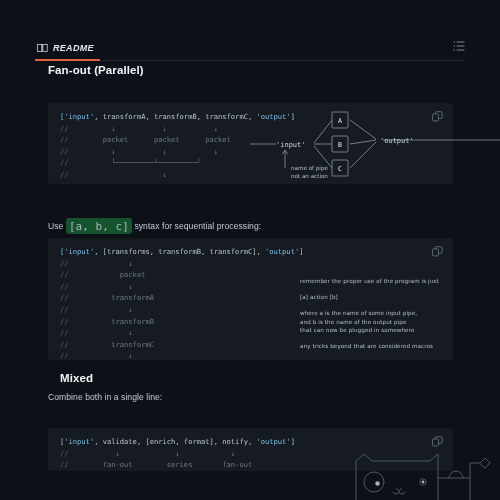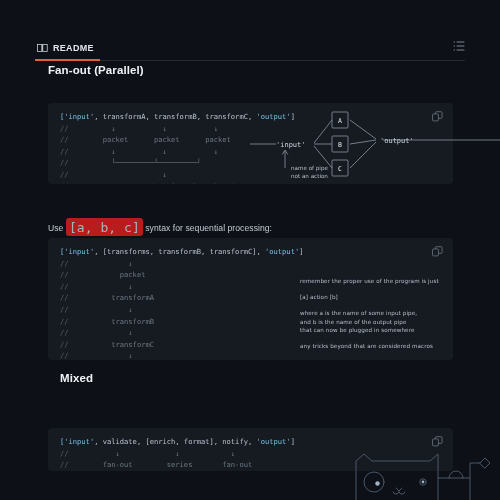--- a/index.html
+++ b/index.html
@@ -15,40 +15,41 @@
   
   .tabbar{
     position:absolute;left:35px;top:36px;width:430px;height:24px;
     border-bottom:1px solid #262b33;
   }
   .tab{
     position:absolute;left:0;top:0;height:23px;
     display:flex;align-items:center;gap:5px;
     padding:0 6px 0 2px;
     border-bottom:2px solid #e0603a;
+    font-style:italic;
   }
   .tab-label{
     font-size:9px;font-weight:bold;color:#e3e7ec;letter-spacing:.3px;
   }
   .book-icon{width:11px;height:10px;display:block;}
   .menu-icon{position:absolute;right:0;top:4px;width:12px;height:12px;}
 
   
   h2.section{
     position:absolute;margin:0;
     font-size:11.5px;font-weight:bold;color:#f0f3f6;letter-spacing:.1px;
   }
   p.lead{
     position:absolute;margin:0;
     font-size:8.6px;color:#c3cad3;letter-spacing:.05px;
   }
   code.inline{
     font-family:"DejaVu Sans Mono",monospace;
-    font-size:13px;color:#aab4c0;
-    background:#b91c1c;border-radius:3px;
+    font-size:11px;color:#aab4c0;
+    background:#14532d;border-radius:3px;
     padding:1.5px 3px;
   }
 
   
   .codeblock{
     position:absolute;
     background:#161b22;
     border-radius:4px;
     overflow:hidden;
   }
@@ -191,20 +192,21 @@
 
     <div class="note" style="left:252px;top:39px;">remember the proper use of the program is just</div>
     <div class="note" style="left:252px;top:55px;">[a] action [b]</div>
     <div class="note" style="left:252px;top:71px;">where a is the name of some input pipe,</div>
     <div class="note" style="left:252px;top:79.6px;">and b is the name of the output pipe</div>
     <div class="note" style="left:252px;top:88.2px;">that can now be plugged in somewhere</div>
     <div class="note" style="left:252px;top:104px;">any tricks beyond that are considered macros</div>
   </div>
 
   <h2 class="section" style="left:60px;top:372px;">Mixed</h2>
+  <p class="lead" style="left:48px;top:392px;">Combine both in a single line:</p>
 
   <div class="codeblock" style="left:48px;top:428px;width:405px;height:43px;">
     <div class="code"><span class="str">['input'</span><span class="ident">, validate, [enrich, format], notify, </span><span class="str">'output'</span><span class="ident">]</span>
 <span class="cmt">//</span><span class="dim">           ↓             ↓            ↓</span>
 <span class="cmt">//</span><span class="dim">        fan-out        series       fan-out</span></div>
     <span>
       <svg class="copy-icon" viewBox="0 0 12 12">
         <rect x="0.6" y="3.2" width="6.4" height="7.6" rx="1" fill="none" stroke="#636c76" stroke-width="1"></rect>
         <path d="M3.6 3.2 V1.8 a1 1 0 0 1 1-1 H10 a1 1 0 0 1 1 1 V7 a1 1 0 0 1 -1 1 H7" fill="none" stroke="#636c76" stroke-width="1"></path>
       </svg>

